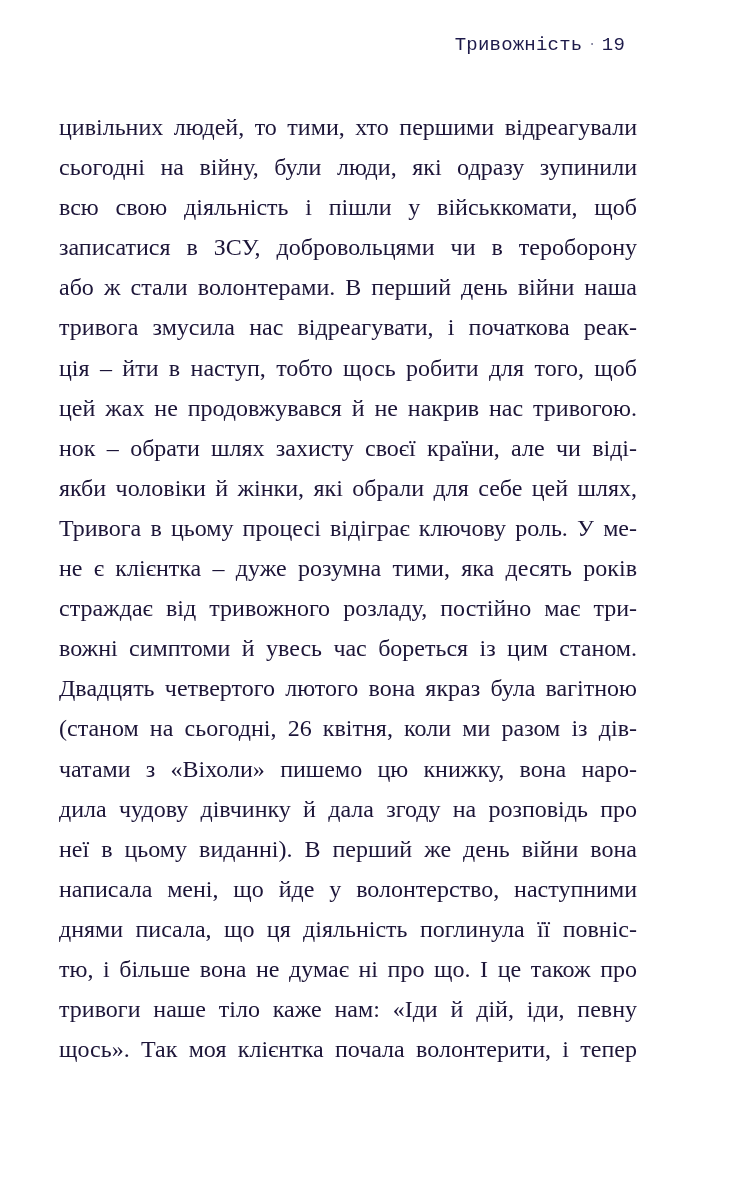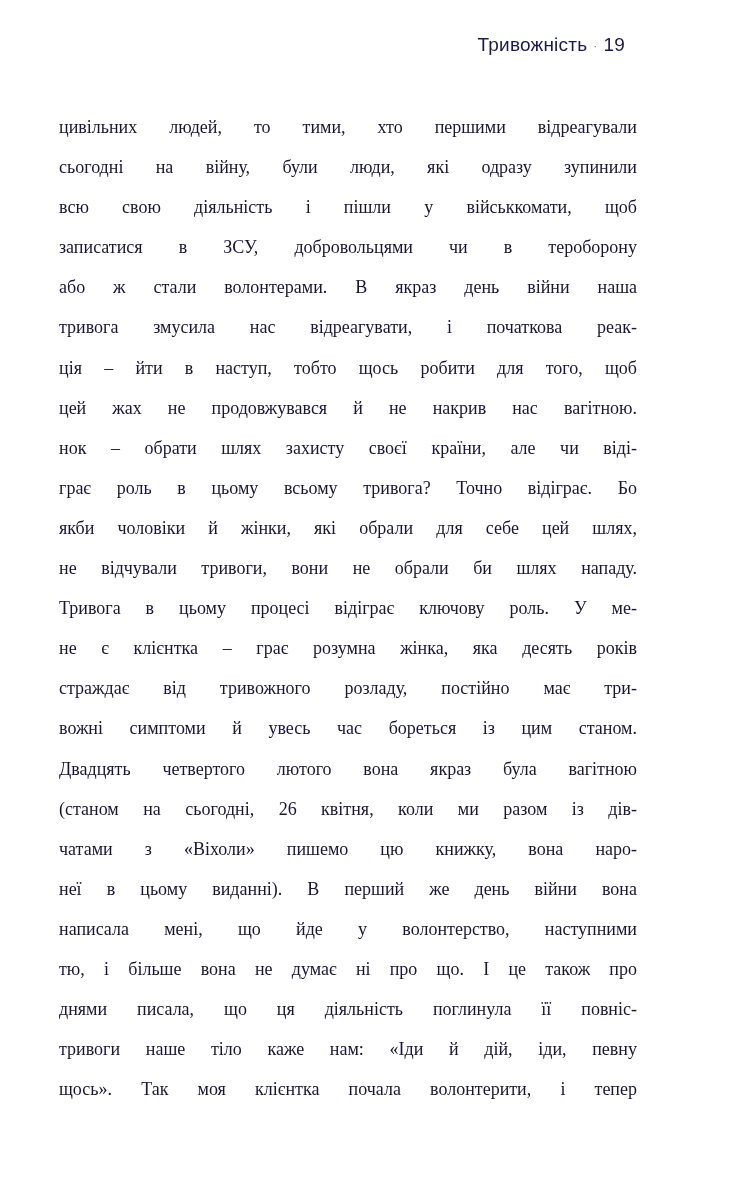--- a/index.html
+++ b/index.html
@@ -12,21 +12,21 @@
       height: 1200px;
       position: relative;
       overflow: hidden;
       font-family: "Liberation Serif", "DejaVu Serif", serif;
       color: #1c1538;
     }
     .running-header {
       position: absolute;
       top: 34px;
       right: 106px;
-      font-family: Liberation Sans, sans-serif;
+      font-family: Liberation Mono, monospace;
       font-size: 19px;
       color: #1d1a4a;
       letter-spacing: 0.2px;
       white-space: nowrap;
     }
     .running-header .sep {
       display: inline-block;
       margin: 0 6px 0 6px;
       color: #6a6a8a;
       font-size: 12px;
@@ -35,57 +35,56 @@
     .text-block {
       position: absolute;
       top: 107px;
       left: 59px;
       width: 578px;
     }
     .line {
       display: block;
       height: 40.1px;
       line-height: 40px;
-      font-size: 18px;
+      font-size: 24px;
       white-space: nowrap;
       text-align: justify;
       text-align-last: justify;
       letter-spacing: 0px;
     }
   </style>
 </head>
 <body>
 
 <div class="running-header">
   <span>Тривожність</span><span class="sep">·</span><span>19</span>
 </div>
 
 <div class="text-block">
   <div>
     <span class="line">цивільних людей, то тими, хто першими відреагували</span>
     <span class="line">сьогодні на війну, були люди, які одразу зупинили</span>
     <span class="line">всю свою діяльність і пішли у військкомати, щоб</span>
     <span class="line">записатися в ЗСУ, добровольцями чи в тероборону</span>
-    <span class="line">або ж стали волонтерами. В якраз день війни наша</span>
+    <span class="line">або ж стали волонтерами. В перший день війни наша</span>
     <span class="line">тривога змусила нас відреагувати, і початкова реак-</span>
     <span class="line">ція – йти в наступ, тобто щось робити для того, щоб</span>
-    <span class="line">цей жах не продовжувався й не накрив нас вагітною.</span>
+    <span class="line">цей жах не продовжувався й не накрив нас тривогою.</span>
     <span class="line">нок – обрати шлях захисту своєї країни, але чи віді-</span>
-    <span class="line">грає роль в цьому всьому тривога? Точно відіграє. Бо</span>
     <span class="line">якби чоловіки й жінки, які обрали для себе цей шлях,</span>
-    <span class="line">не відчували тривоги, вони не обрали би шлях нападу.</span>
     <span class="line">Тривога в цьому процесі відіграє ключову роль. У ме-</span>
-    <span class="line">не є клієнтка – грає розумна жінка, яка десять років</span>
+    <span class="line">не є клієнтка – дуже розумна тими, яка десять років</span>
     <span class="line">страждає від тривожного розладу, постійно має три-</span>
     <span class="line">вожні симптоми й увесь час бореться із цим станом.</span>
     <span class="line">Двадцять четвертого лютого вона якраз була вагітною</span>
     <span class="line">(станом на сьогодні, 26 квітня, коли ми разом із дів-</span>
     <span class="line">чатами з «Віхоли» пишемо цю книжку, вона наро-</span>
+    <span class="line">дила чудову дівчинку й дала згоду на розповідь про</span>
     <span class="line">неї в цьому виданні). В перший же день війни вона</span>
     <span class="line">написала мені, що йде у волонтерство, наступними</span>
+    <span class="line">днями писала, що ця діяльність поглинула її повніс-</span>
     <span class="line">тю, і більше вона не думає ні про що. І це також про</span>
-    <span class="line">днями писала, що ця діяльність поглинула її повніс-</span>
     <span class="line">тривоги наше тіло каже нам: «Іди й дій, іди, певну</span>
     <span class="line">щось». Так моя клієнтка почала волонтерити, і тепер</span>
 
   </div>
 
 </div>
 
 </body></html>

